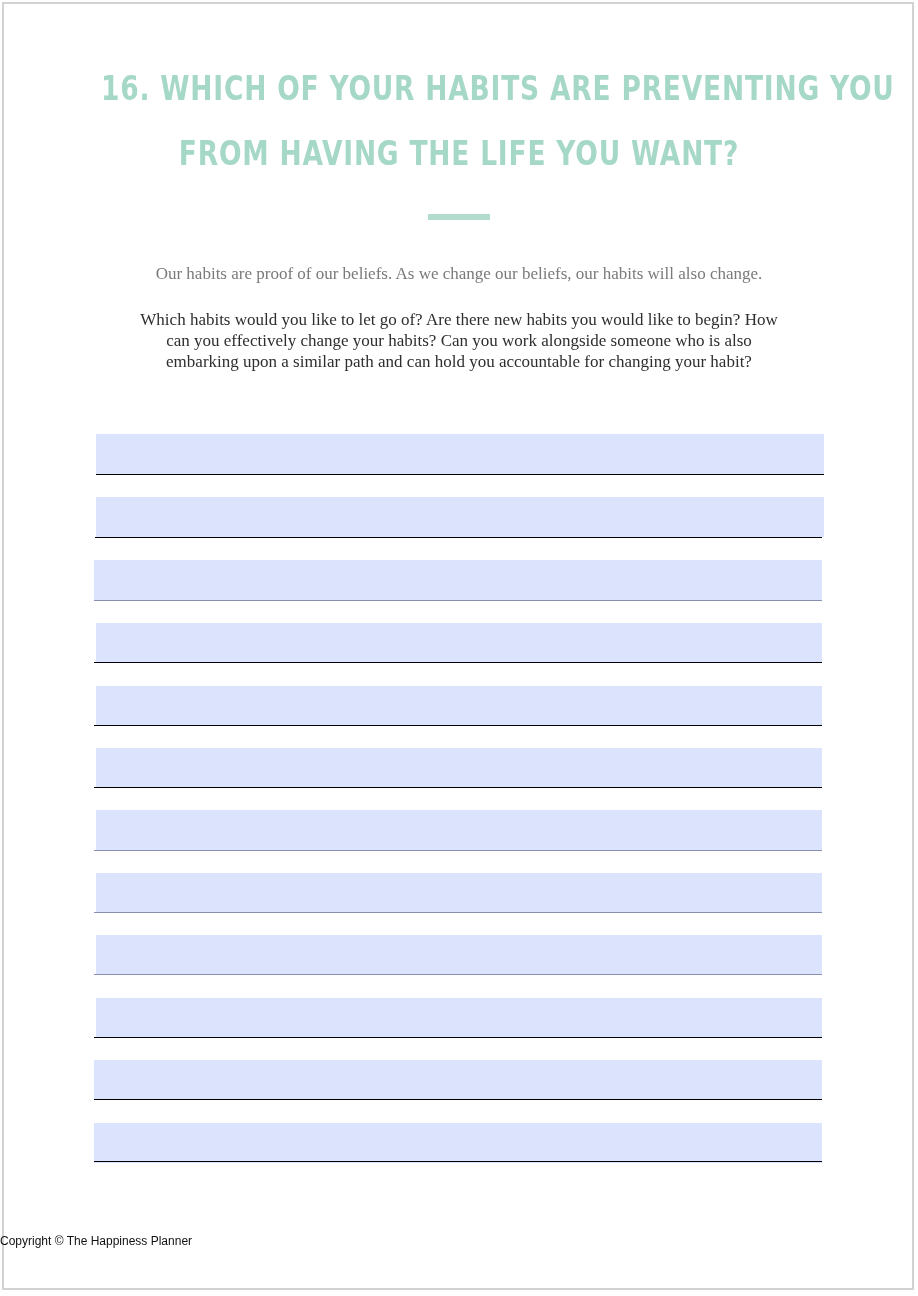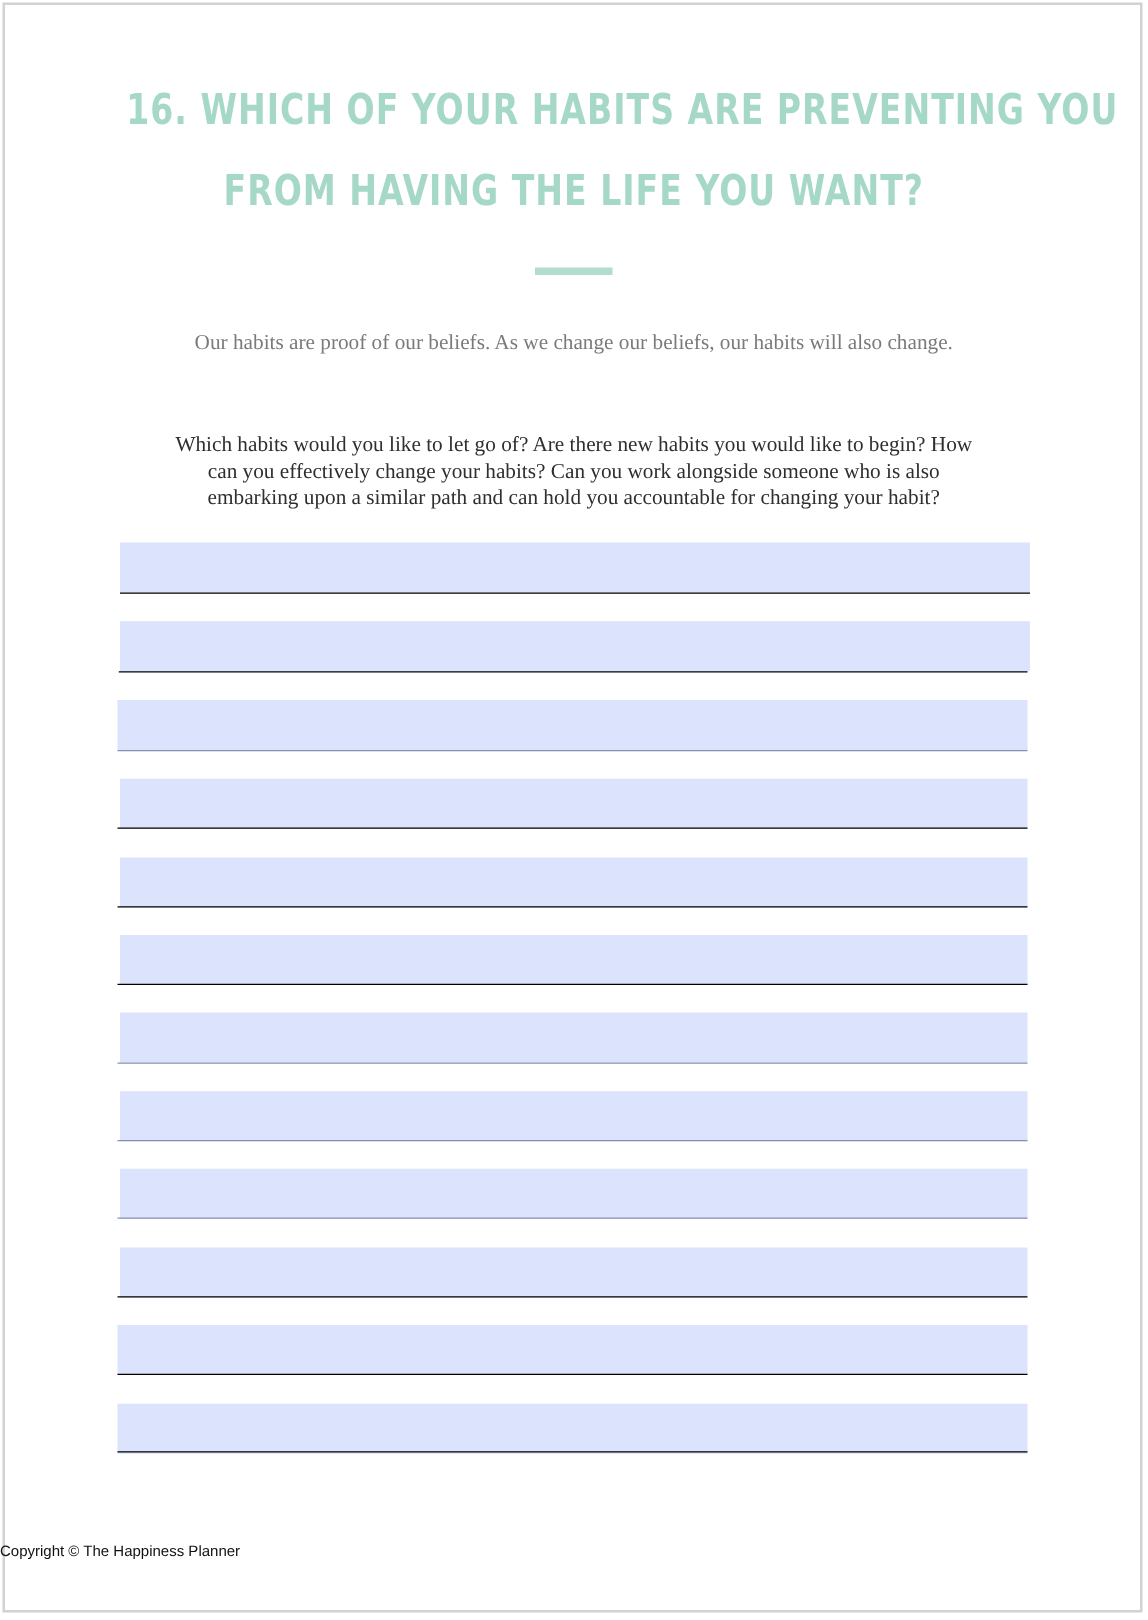--- a/index.html
+++ b/index.html
@@ -24,21 +24,20 @@
     background: #b2dccd;
   }
   .intro {
     position: absolute; left: 0; width: 918px; top: 264px; text-align: center;
     font-family: "Liberation Serif", serif; font-size: 17px; color: #7a7a7a;
   }
   .prompt {
     position: absolute; left: 130px; width: 658px; top: 309px; text-align: center;
     font-family: "Liberation Serif", serif; font-size: 17px; line-height: 21px;
     color: #2e2e2e;
-    margin-top: 36px;
   }
   .field {
     position: absolute; height: 40px; background: #dce3fd;
     border: none; outline: none; padding: 0 6px; box-sizing: border-box;
     font-family: "Liberation Sans", sans-serif; font-size: 14px;
   }
   .rule { position: absolute; height: 1px; }
   .footer {
     position: absolute; left: 0; width: 918px; top: 1234px; text-align: left;
     font-family: "Liberation Sans", sans-serif; font-size: 12px; color: #111111;

